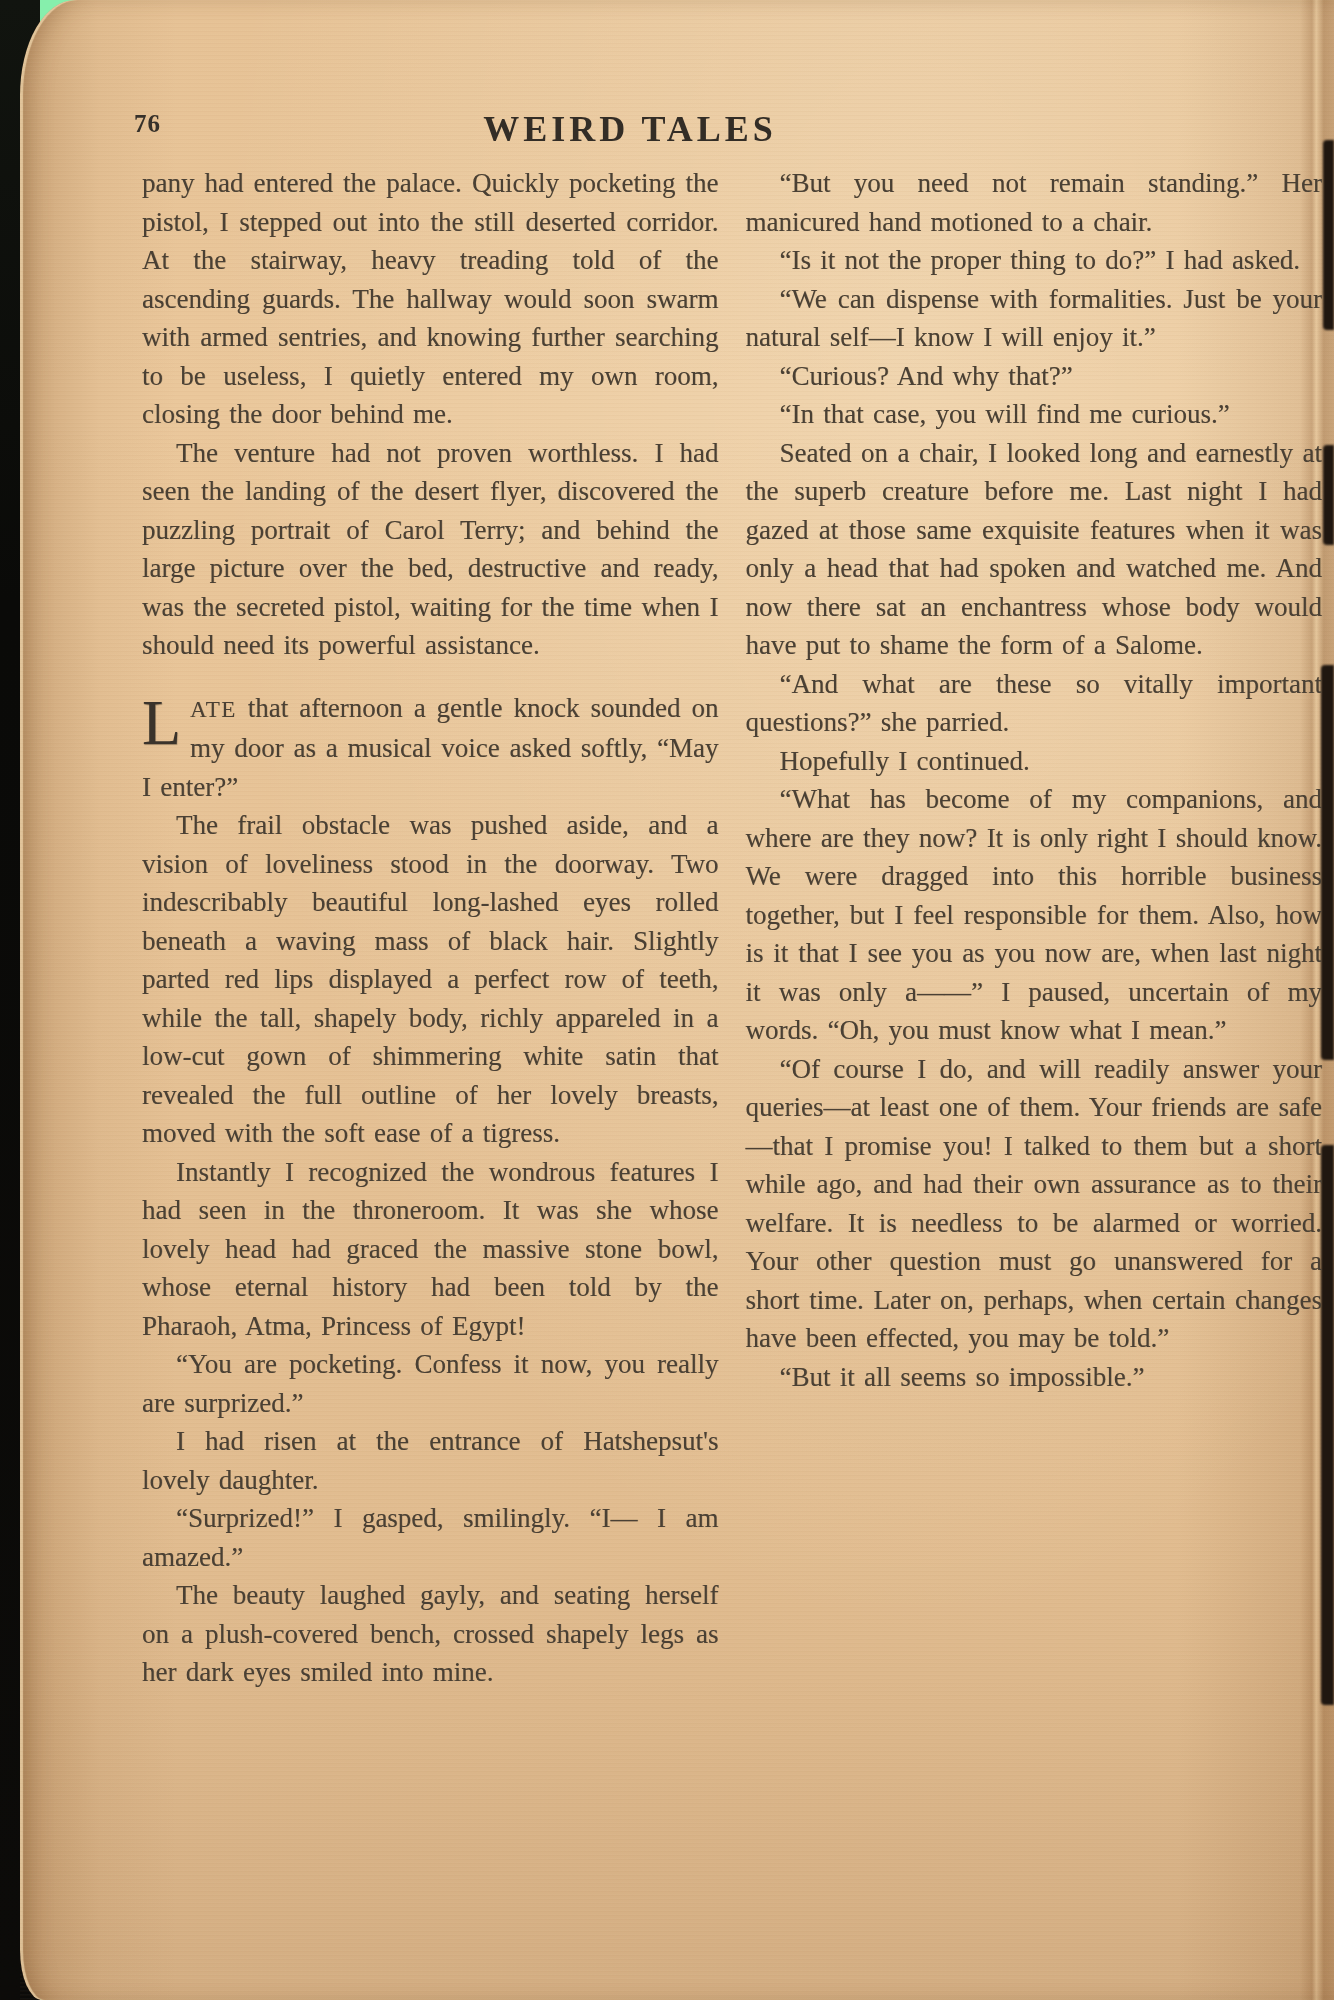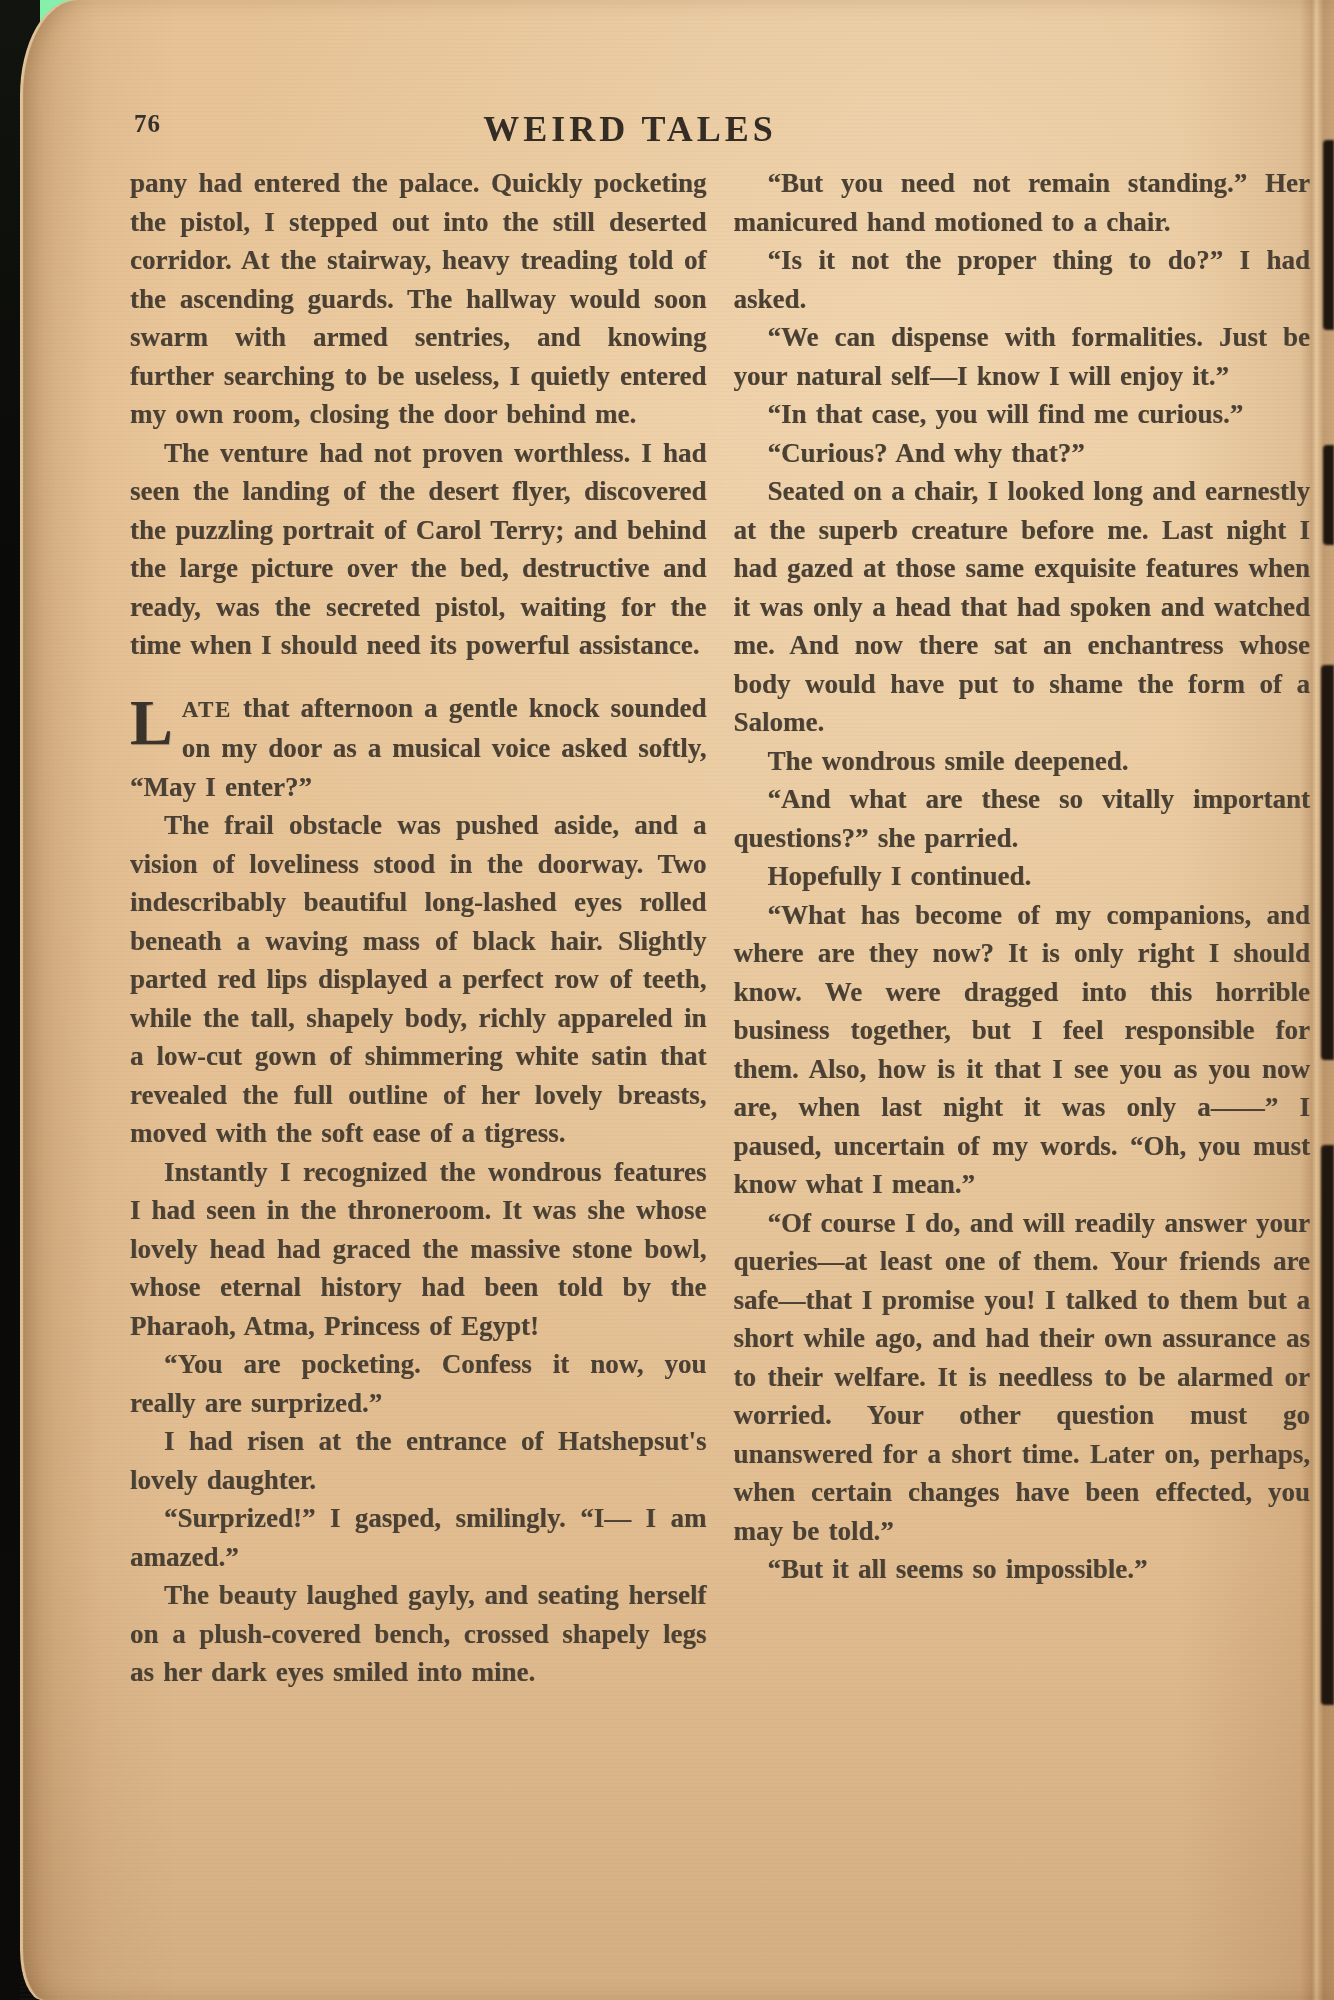--- a/index.html
+++ b/index.html
@@ -61,24 +61,23 @@
   }
   .runtitle{
     position:absolute;left:0;right:0;top:0;text-align:center;
     transform:translateX(-90px);
     font-size:36px;font-weight:bold;letter-spacing:4px;
     color:#332d26;
   }
 
   
   .text-block{
-    position:absolute;left:130px;top:164px;width:1180px;
+    position:absolute;left:142px;top:164px;width:1180px;
     display:flex;gap:27px;
     color:#4a4034;
-    font-weight:bold;
   }
   .col{flex:1;min-width:0;}
   .col p{
     margin:0;
     font-size:27px;line-height:38.5px;
     text-align:justify;
     word-spacing:2.5px;
     text-shadow:0.4px 0.4px 0.6px rgba(74,62,44,0.35);
   }
   .col p.indent{text-indent:34px;}
@@ -121,24 +120,23 @@
       <p class="indent">Instantly I recognized the wondrous features I had seen in the throneroom.  It was she whose lovely head had graced the massive stone bowl, whose eternal history had been told by the Pharaoh, Atma, Princess of Egypt!</p>
       <p class="indent">“You are pocketing.  Confess it now, you really are surprized.”</p>
       <p class="indent">I had risen at the entrance of Hatshepsut's lovely daughter.</p>
       <p class="indent">“Surprized!” I gasped, smilingly.  “I— I am amazed.”</p>
       <p class="indent">The beauty laughed gayly, and seating herself on a plush-covered bench, crossed shapely legs as her dark eyes smiled into mine.</p>
     </div>
     <div class="col">
       <p class="indent">“But you need not remain standing.” Her manicured hand motioned to a chair.</p>
       <p class="indent">“Is it not the proper thing to do?” I had asked.</p>
       <p class="indent">“We can dispense with formalities. Just be your natural self—I know I will enjoy it.”</p>
+      <p class="indent">“Curious?  And why that?”</p>
       <p class="indent">“In that case, you will find me curious.”</p>
-      <p class="indent">“Curious?  And why that?”</p>
       <p class="indent">Seated on a chair, I looked long and earnestly at the superb creature before me.  Last night I had gazed at those same exquisite features when it was only a head that had spoken and watched me.  And now there sat an enchantress whose body would have put to shame the form of a Salome.</p>
-      <p class="indent">The wondrous smile deepened.</p>
       <p class="indent">“And what are these so vitally important questions?” she parried.</p>
       <p class="indent">Hopefully I continued.</p>
       <p class="indent">“What has become of my companions, and where are they now?  It is only right I should know.  We were dragged into this horrible business together, but I feel responsible for them.  Also, how is it that I see you as you now are, when last night it was only a——” I paused, uncertain of my words.  “Oh, you must know what I mean.”</p>
       <p class="indent">“Of course I do, and will readily answer your queries—at least one of them.  Your friends are safe—that I promise you!  I talked to them but a short while ago, and had their own assurance as to their welfare.  It is needless to be alarmed or worried.  Your other question must go unanswered for a short time.  Later on, perhaps, when certain changes have been effected, you may be told.”</p>
       <p class="indent">“But it all seems so impossible.”</p>
     </div>
   </div>
 </div>
 
 </body></html>

